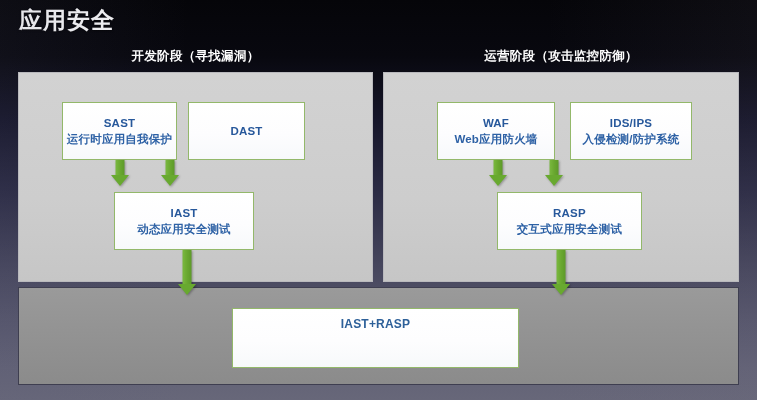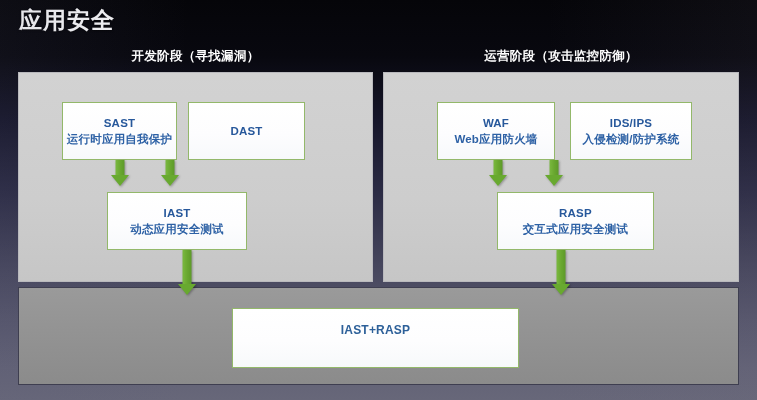--- a/index.html
+++ b/index.html
@@ -121,35 +121,35 @@
     font-size: 11.5px;
     font-weight: bold;
     color: #2d61a5;
     margin-top: 2px;
     letter-spacing: 0.2px;
   }
 
   
   #card-sast { left: 62px;  top: 102px; width: 115px; height: 58px; }
   #card-dast { left: 188px; top: 102px; width: 117px; height: 58px; }
-  #card-iast { left: 107px; top: 192px; width: 140px; height: 58px; }
+  #card-iast { left: 114px; top: 192px; width: 140px; height: 58px; }
 
   
   #card-waf    { left: 437px; top: 102px; width: 118px; height: 58px; }
   #card-idsips { left: 570px; top: 102px; width: 122px; height: 58px; }
-  #card-rasp   { left: 497px; top: 192px; width: 157px; height: 58px; }
+  #card-rasp   { left: 497px; top: 192px; width: 145px; height: 58px; }
 
   
   #card-combined {
     left: 232px;
     top: 308px;
     width: 287px;
     height: 60px;
     justify-content: flex-start;
-    padding-top: 14px;
+    padding-top: 8px;
     z-index: 4;
   }
   #card-combined .acro { font-size: 12px; color: #2d6099; }
 
   
   .arrow {
     position: absolute;
     z-index: 5;
     filter: drop-shadow(1px 1px 1px rgba(0,0,0,0.30));
   }

